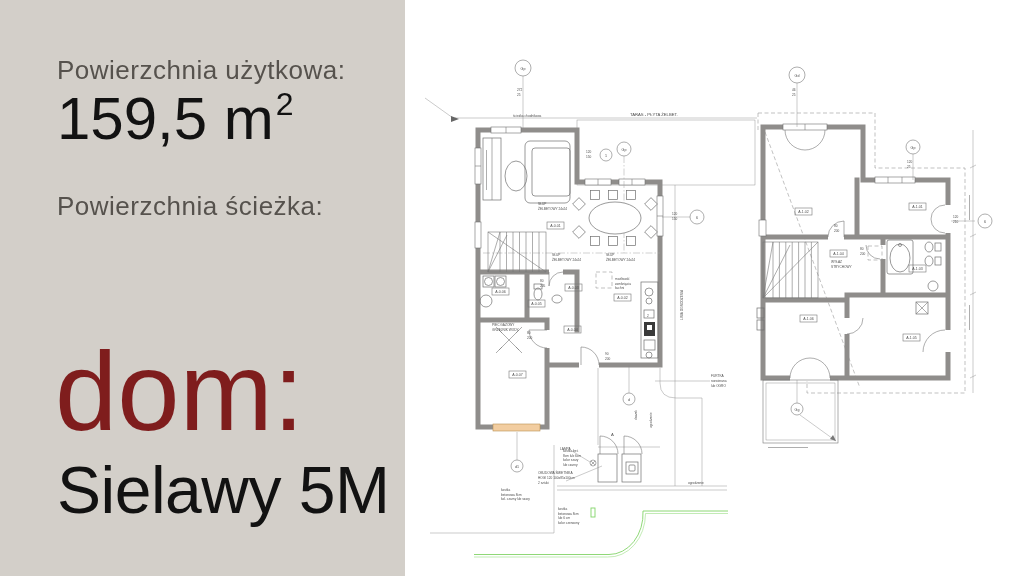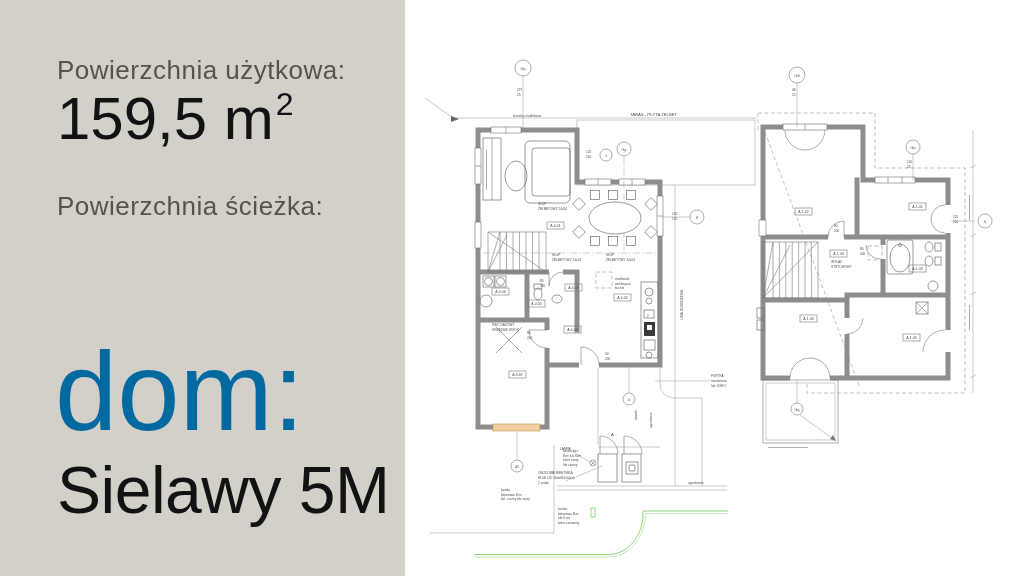--- a/index.html
+++ b/index.html
@@ -2,21 +2,21 @@
 <html><head>
 <meta charset="utf-8">
 <style>
   html,body{margin:0;padding:0;background:#ffffff;}
   .stage{position:relative;width:1024px;height:576px;background:#ffffff;overflow:hidden;
          font-family:"Liberation Sans",sans-serif;}
   .panel{position:absolute;left:0;top:0;width:405px;height:576px;background:#d3cfc9;}
   .p-label{position:absolute;left:57px;color:#56524d;font-size:26px;letter-spacing:.5px;white-space:nowrap;}
   .p-value{position:absolute;left:57px;color:#121212;font-size:60px;white-space:nowrap;}
   .p-value .sup{font-size:32px;position:relative;top:-24px;margin-left:2px;}
-  .dom{position:absolute;left:55px;top:336px;color:#0369a1;font-size:112px;line-height:1;}
+  .dom{position:absolute;left:55px;top:336px;color:#7f1d1d;font-size:112px;line-height:1;}
   .hname{position:absolute;left:57px;top:452px;color:#121212;font-size:66px;letter-spacing:-.5px;}
   .plans{position:absolute;left:405px;top:0;width:619px;height:576px;background:#fff;}
   svg{display:block;}
   svg text{font-family:"Liberation Sans",sans-serif;fill:#4d4d4d;}
   .wall{stroke:#8f8d8b;stroke-width:5;fill:none;stroke-linecap:square;}
   .thin{stroke:#777;stroke-width:.6;fill:none;}
   .thin2{stroke:#8a8a8a;stroke-width:.45;fill:none;}
   .dash{stroke:#999;stroke-width:.6;fill:none;stroke-dasharray:4,2.5;}
   .dashdot{stroke:#a0a0a0;stroke-width:.5;fill:none;stroke-dasharray:7,2,1.5,2;}
   .furn{stroke:#6f6f6f;stroke-width:.7;fill:#ffffff;}

